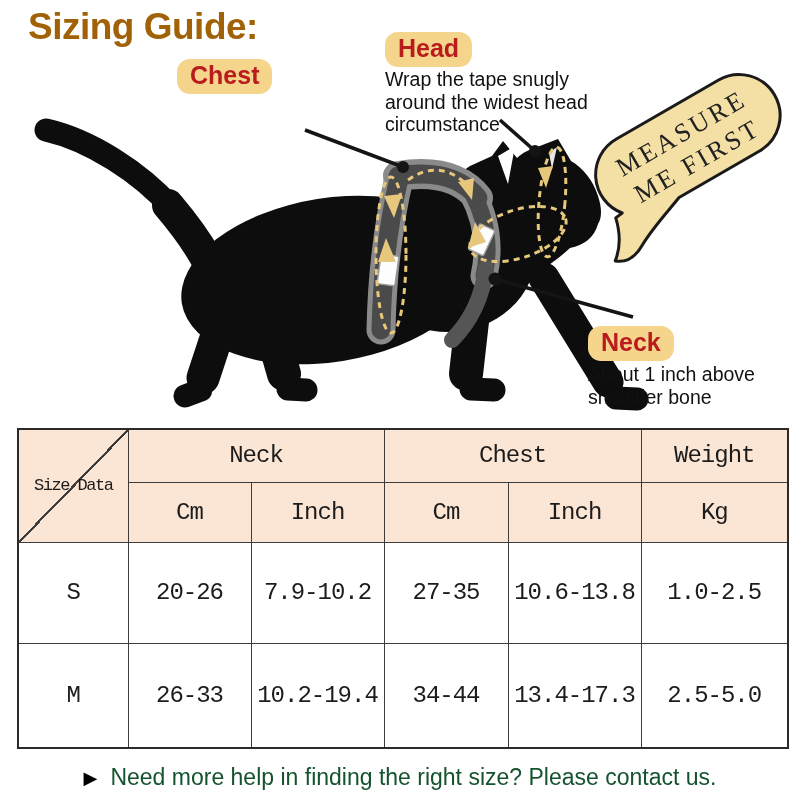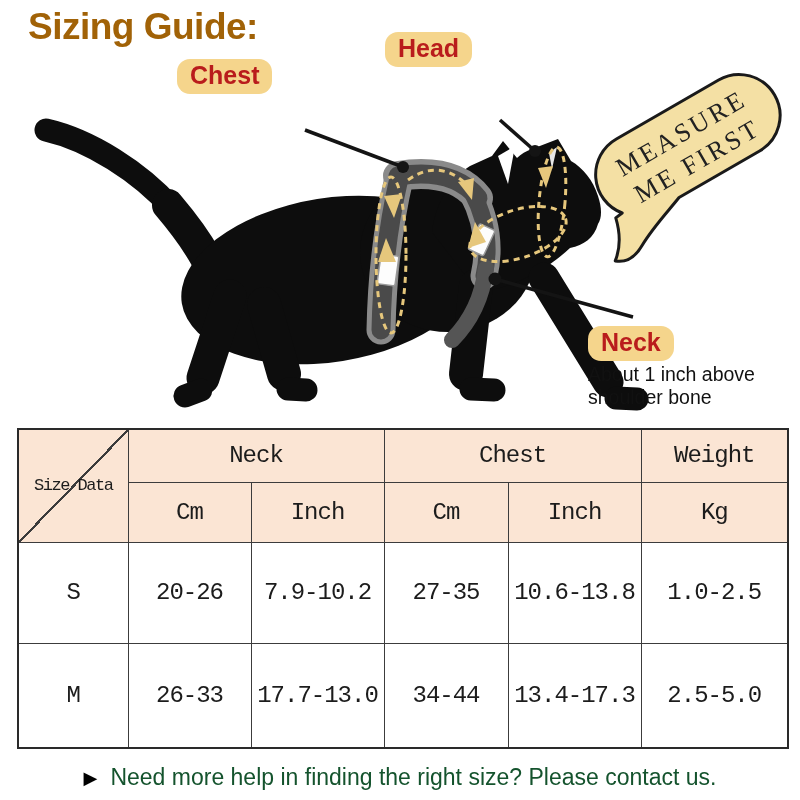--- a/index.html
+++ b/index.html
@@ -122,20 +122,21 @@
                C -112,57 -103,44 -99,27 L -91,26
                A 41 41 0 0 1 -59,-41 Z" fill="#F4E0A4" stroke="#1a1a1a" stroke-width="3" stroke-linejoin="round"></path>
       <text x="0" y="-5" text-anchor="middle" font-family="Liberation Serif, serif" font-size="26" letter-spacing="3" fill="#222222">MEASURE</text>
       <text x="0" y="27" text-anchor="middle" font-family="Liberation Serif, serif" font-size="26" letter-spacing="3" fill="#222222">ME FIRST</text>
     </g>
   </svg>
 
   <div class="pill pill-chest">Chest</div>
 
   <div class="pill pill-head">Head</div>
+  <div class="desc desc-head">Wrap the tape snugly around the widest head circumstance</div>
 
   <div class="pill pill-neck">Neck</div>
   <div class="desc desc-neck">About 1 inch above shoulder bone</div>
 
   <table class="size-table">
     <colgroup>
       <col style="width:110px">
         <col style="width:123px">
         <col style="width:133px">
       <col style="width:124px">
@@ -160,21 +161,21 @@
       <td>S</td>
       <td>20-26</td>
       <td>7.9-10.2</td>
       <td>27-35</td>
       <td>10.6-13.8</td>
       <td>1.0-2.5</td>
     </tr>
     <tr class="r-m">
       <td>M</td>
       <td>26-33</td>
-      <td>17.7-13.0</td>
+      <td>10.2-19.4</td>
       <td>34-44</td>
       <td>13.4-17.3</td>
       <td>2.5-5.0</td>
     </tr>
   </tbody>
     </table>
 
   <div class="footer">
     <span class="tri">▶</span>
     <span class="txt">Need more help in finding the right size? Please contact us.</span>

